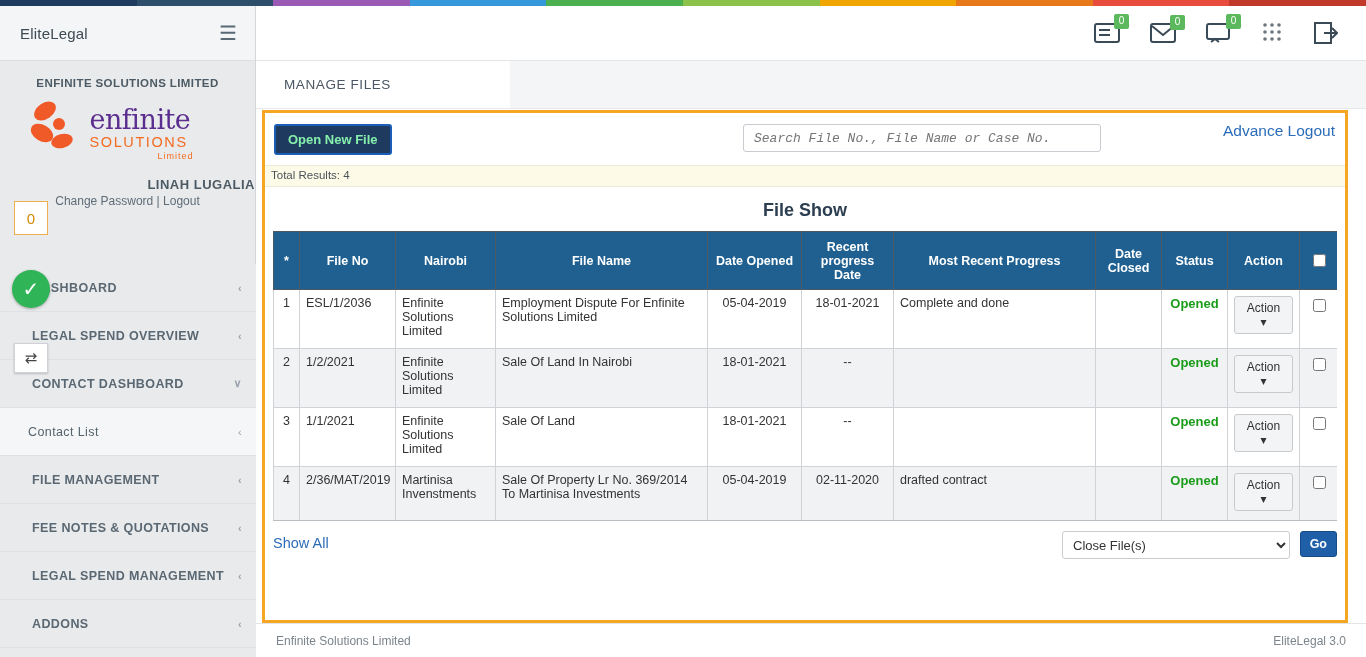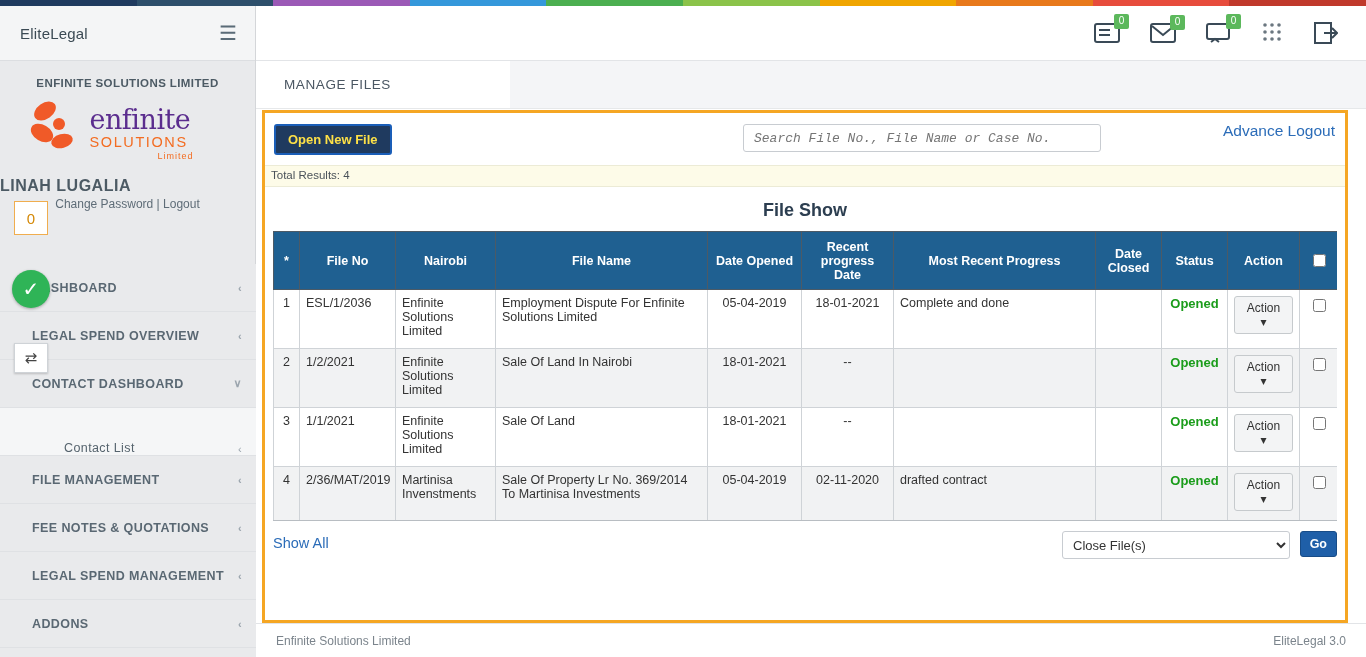--- a/index.html
+++ b/index.html
@@ -35,39 +35,39 @@
     letter-spacing: .4px; padding: 16px 6px 6px;
   }
   .logo-wrap { text-align: center; padding: 2px 0 6px; }
   .logo { display: inline-block; position: relative; width: 200px; height: 66px; }
   .logo svg { position: absolute; top: 0; left: 0; }
   .logo .ltext { position: absolute; left: 62px; top: 9px; text-align: left; }
   .logo .l1 { font-size: 27px; color: #5b2d8e; font-family: "DejaVu Serif", serif; letter-spacing: -0.5px; line-height: 1; }
   .logo .l2 { font-size: 14.5px; color: #f36c21; letter-spacing: 1.6px; line-height: 1.1; margin-top: 2px; }
   .logo .l3 { font-size: 9px; color: #f36c21; letter-spacing: 1px; text-align: right; width: 104px; }
 
-  .username { text-align: left; font-size: 16px; font-weight: bold; color: #4c5a64; letter-spacing: .5px; margin-top: 4px; }
+  .username { text-align: right; font-size: 13px; font-weight: bold; color: #4c5a64; letter-spacing: .5px; margin-top: 4px; }
   .userlinks { text-align: center; font-size: 12px; color: #5e6c77; margin-top: 2px; padding-bottom: 10px; }
   .userlinks a { color: #5e6c77; text-decoration: none; }
 
   .badge-left {
     position: absolute; left: 14px; top: 195px;
     width: 34px; height: 34px; border: 1px solid #f0ad4e; background: #fff;
     color: #d48806; font-size: 15px; display: flex; align-items: center; justify-content: center;
   }
 
   .menu { position: absolute; top: 258px; left: 0; width: 256px; }
   .menu-item {
     height: 48px; display: flex; align-items: center; justify-content: space-between;
     padding: 0 14px 0 32px; font-size: 12.5px; font-weight: bold; color: #5a6873;
     letter-spacing: .4px; border-bottom: 1px solid #dfe1e4; cursor: pointer;
     background: #e9eaec;
   }
   .menu-item.sub {
-    background: #f5f6f7; font-weight: normal; color: #55636d; padding-left: 64px; font-size: 12.5px; align-items: flex-end;
+    background: #f5f6f7; font-weight: normal; color: #55636d; padding-left: 28px; font-size: 12.5px;
   }
   .menu-item .chev { font-size: 11px; color: #9aa4ad; }
 
   .float-check {
     position: absolute; left: 12px; top: 270px; width: 38px; height: 38px; border-radius: 50%;
     background: #2fb457; color: #fff; display: flex; align-items: center; justify-content: center;
     font-size: 20px; box-shadow: 0 1px 3px rgba(0,0,0,.3);
   }
   .float-arrows {
     position: absolute; left: 14px; top: 343px; width: 34px; height: 30px;
@@ -102,21 +102,21 @@
 
   
   .panel {
     position: absolute; top: 110px; left: 262px; width: 1086px; height: 513px;
     border: 3px solid #f5a623; background: #fff;
   }
 
   .panel-top { height: 52px; position: relative; }
   .btn-open-new {
     position: absolute; left: 9px; top: 11px;
-    background: #1f3a5f; color: #fde047; border: 2px solid #1a5eb8;
+    background: #1f3a5f; color: #86efac; border: 2px solid #1a5eb8;
     font-size: 13px; font-weight: bold; padding: 6px 12px; border-radius: 3px; cursor: pointer;
   }
   .search-input {
     position: absolute; left: 478px; top: 11px; width: 358px; height: 28px;
     border: 1px solid #c8ccd1; border-radius: 3px; padding: 0 10px;
     font-size: 13px; font-style: italic; color: #8d949b;
     font-family: Liberation Mono, monospace;
   }
   .adv-search {
     position: absolute; right: 10px; top: 9px; color: #2b6cb8; font-size: 15.5px;

